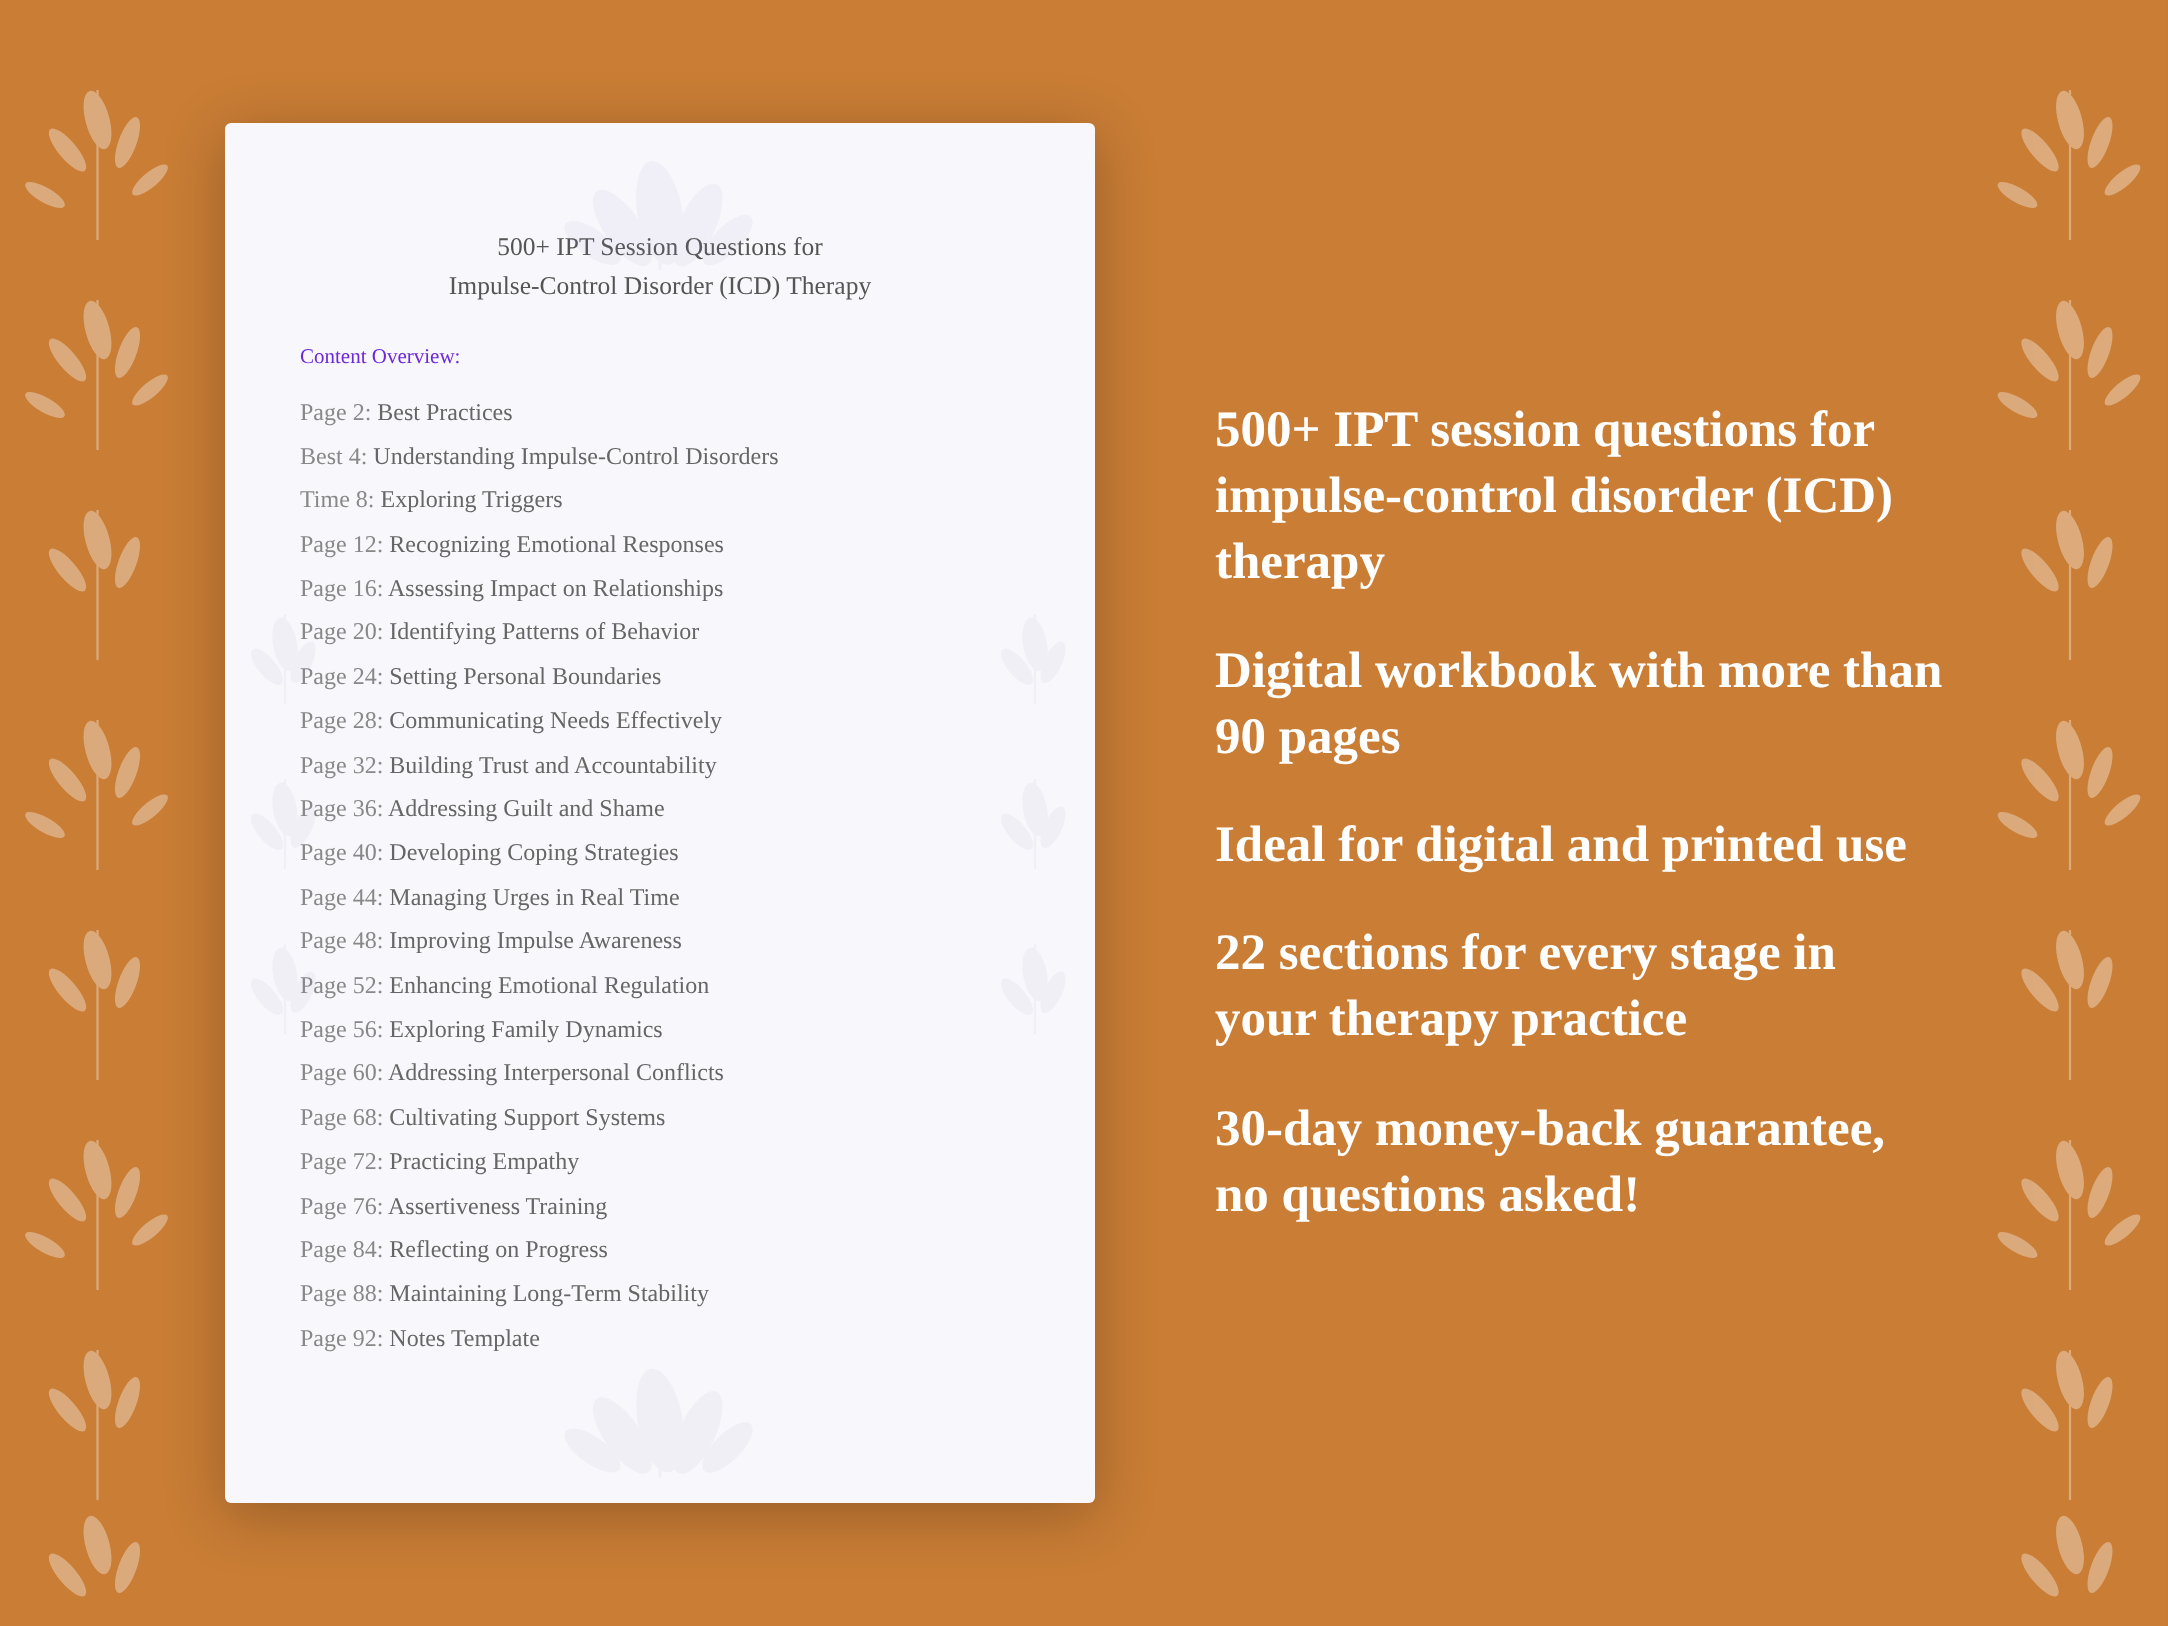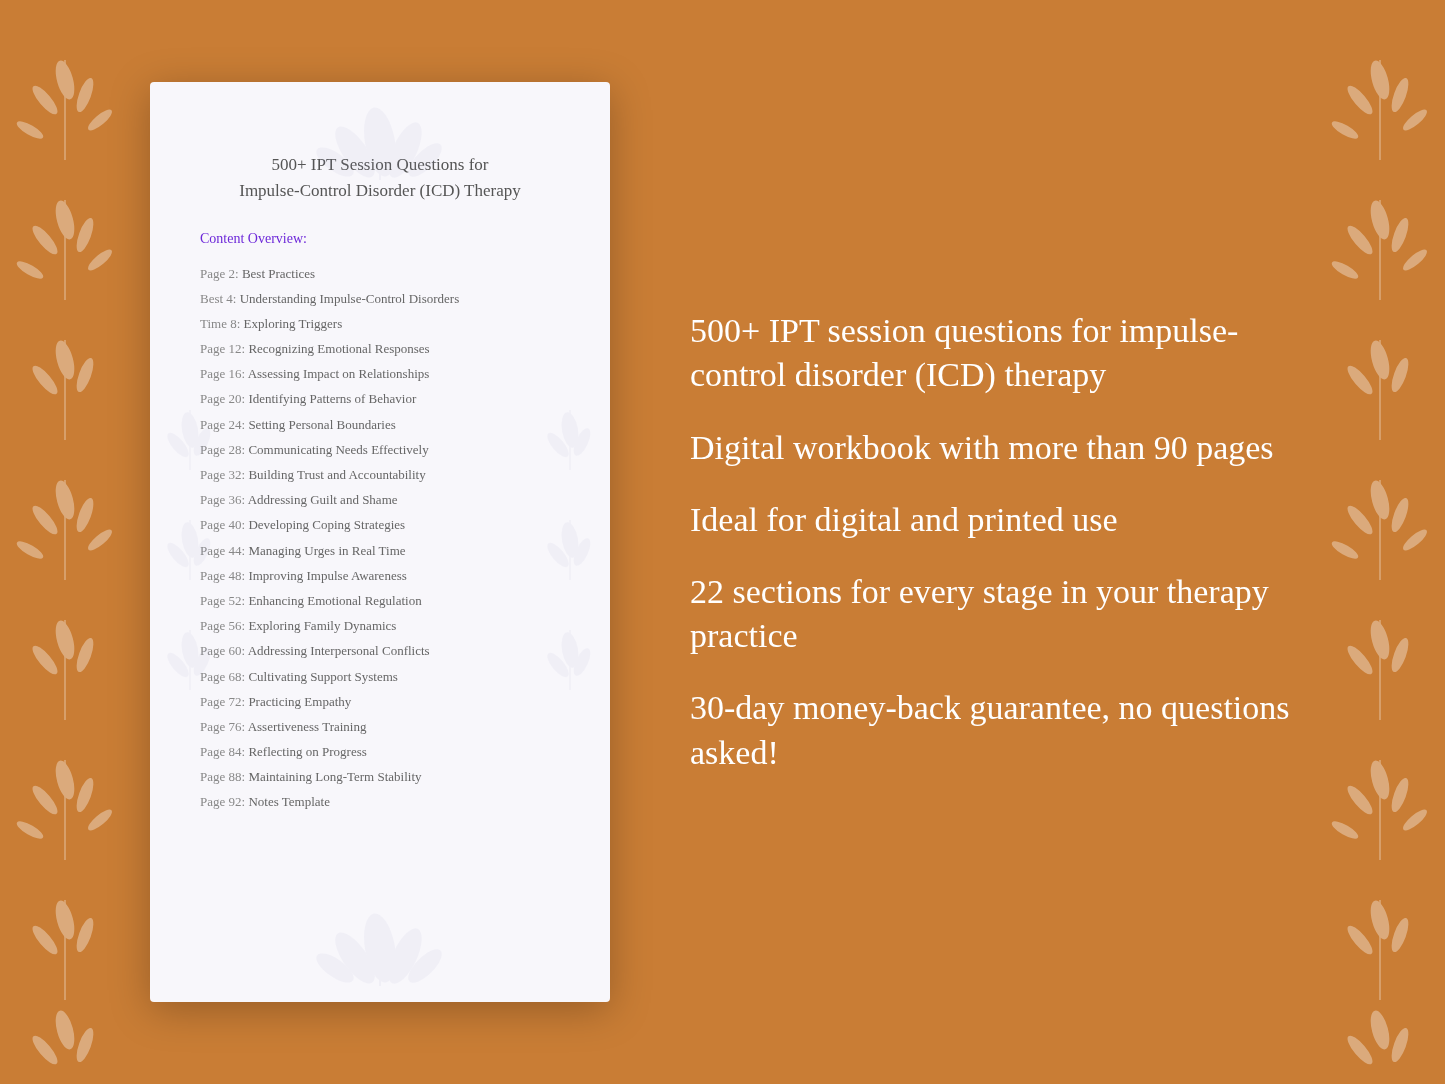--- a/index.html
+++ b/index.html
@@ -45,21 +45,21 @@
       justify-content: center;
       gap: 60px;
       width: 100%;
       padding: 40px 150px;
       position: relative;
       z-index: 2;
     }
 
     .document-card {
       background: #f8f7fb;
-      width: 460px;
+      width: 580px;
       min-height: 920px;
       border-radius: 4px;
       padding: 40px 50px 40px 50px;
       box-shadow: 0 8px 40px rgba(0,0,0,0.25);
       position: relative;
       overflow: hidden;
       flex-shrink: 0;
     }
 
     .doc-watermark {
@@ -115,21 +115,21 @@
       font-family: 'Georgia', serif;
       margin-bottom: 14px;
       font-weight: normal;
     }
 
     .toc-list {
       list-style: none;
     }
 
     .toc-item {
-      font-size: 13px;
+      font-size: 16px;
       color: #666;
       padding: 3.5px 0;
       font-family: 'Georgia', serif;
       line-height: 1.4;
     }
 
     .toc-item .page-num {
       color: #888;
       font-weight: normal;
     }
@@ -140,21 +140,21 @@
       flex-direction: column;
       gap: 28px;
       padding-left: 20px;
     }
 
     .right-text {
       font-family: 'Georgia', serif;
       font-size: 34px;
       color: #fff;
       line-height: 1.3;
-      font-weight: normal;
+      font-weight: bold;
     }
   </style>
 </head>
 <body>
 
 <div class="bg-floral-left">
   <svg class="floral-svg" viewBox="0 0 130 1084" xmlns="http://www.w3.org/2000/svg">
     <g fill="#fff" opacity="1">
 
       <ellipse cx="65" cy="80" rx="8" ry="20" transform="rotate(-15 65 80)"></ellipse>

